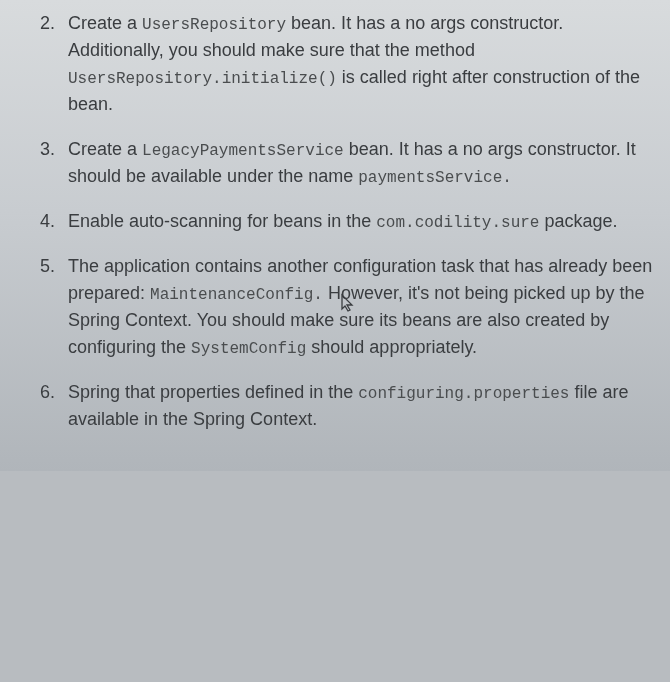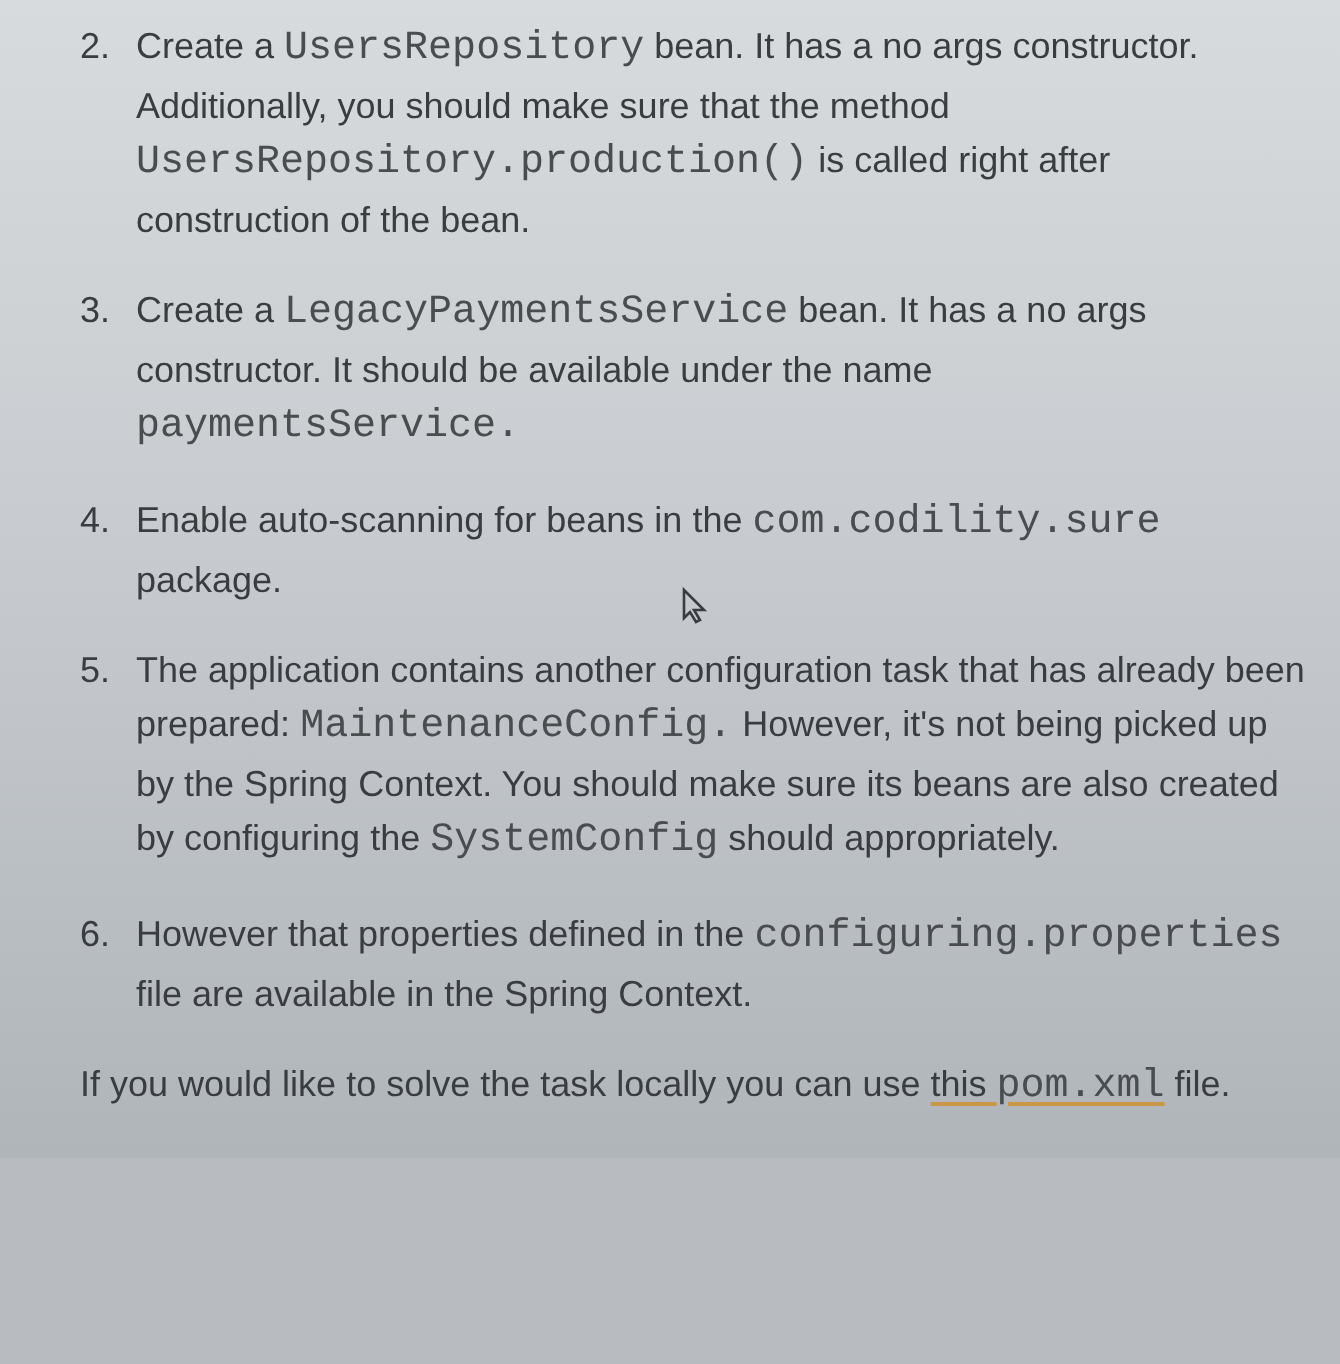--- a/index.html
+++ b/index.html
@@ -26,21 +26,21 @@
       position: relative;
       padding-left: 28px;
     }
     li .num {
       position: absolute;
       left: 0;
       top: 0;
     }
     .code {
       font-family: "Courier New", monospace;
-      font-size: 20px;
+      font-size: 16px;
       color: #4a4d4f;
     }
     .footer {
       font-size: 18px;
       line-height: 1.5;
       margin-top: 10px;
       padding-left: 0;
     }
     .link {
       text-decoration: underline;
@@ -57,40 +57,37 @@
       pointer-events: none;
     }
   </style>
 </head>
 <body>
 
 <div class="page">
   <ol>
     <li>
       <span class="num">2.</span>
-      <span>Create a </span><span class="code">UsersRepository</span><span> bean. It has a no args constructor. Additionally, you should make sure that the method </span><span class="code">UsersRepository.production()</span><span> is called right after construction of the bean.</span>
+      <span>Create a </span><span class="code">UsersRepository</span><span> bean. It has a no args constructor. Additionally, you should make sure that the method </span><span class="code">UsersRepository.initialize()</span><span> is called right after construction of the bean.</span>
     </li>
     <li>
       <span class="num">3.</span>
       <span>Create a </span><span class="code">LegacyPaymentsService</span><span> bean. It has a no args constructor. It should be available under the name </span><span class="code">paymentsService.</span><span></span>
     </li>
     <li>
       <span class="num">4.</span>
       <span>Enable auto-scanning for beans in the </span><span class="code">com.codility.sure</span><span> package.</span>
     </li>
     <li>
       <span class="num">5.</span>
       <span>The application contains another configuration task that has already been prepared: </span><span class="code">MaintenanceConfig.</span><span> However, it's not being picked up by the Spring Context. You should make sure its beans are also created by configuring the </span><span class="code">SystemConfig</span><span> should appropriately.</span>
     </li>
     <li>
       <span class="num">6.</span>
-      <span>However that properties defined in the </span><span class="code">configuring.properties</span><span> file are available in the Spring Context.</span>
+      <span>Spring that properties defined in the </span><span class="code">configuring.properties</span><span> file are available in the Spring Context.</span>
     </li>
   </ol>
 
-  <div class="footer">
-    <span>If you would like to solve the task locally you can use </span><span class="link"><span>this </span><span class="code">pom.xml</span></span><span> file.</span>
-  </div>
 
   <svg class="cursor" viewBox="0 0 16 20">
     <path d="M2 2 L2 16 L5 13 L8 18 L10 17 L7 12 L12 12 Z" fill="none" stroke="#3a3d40" stroke-width="1.3"></path>
   </svg>
 </div>
 
 </body></html>

